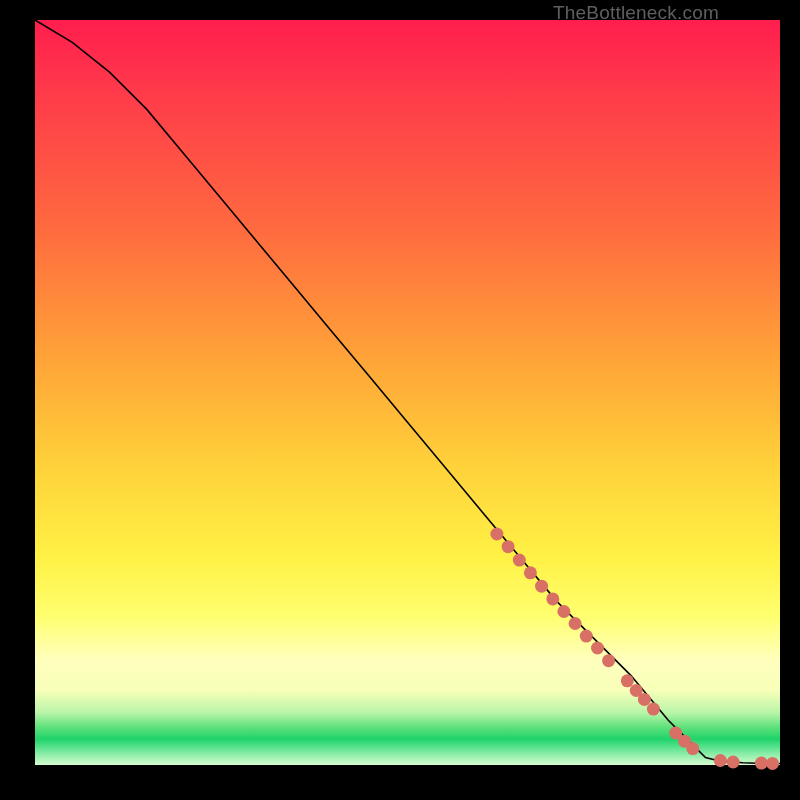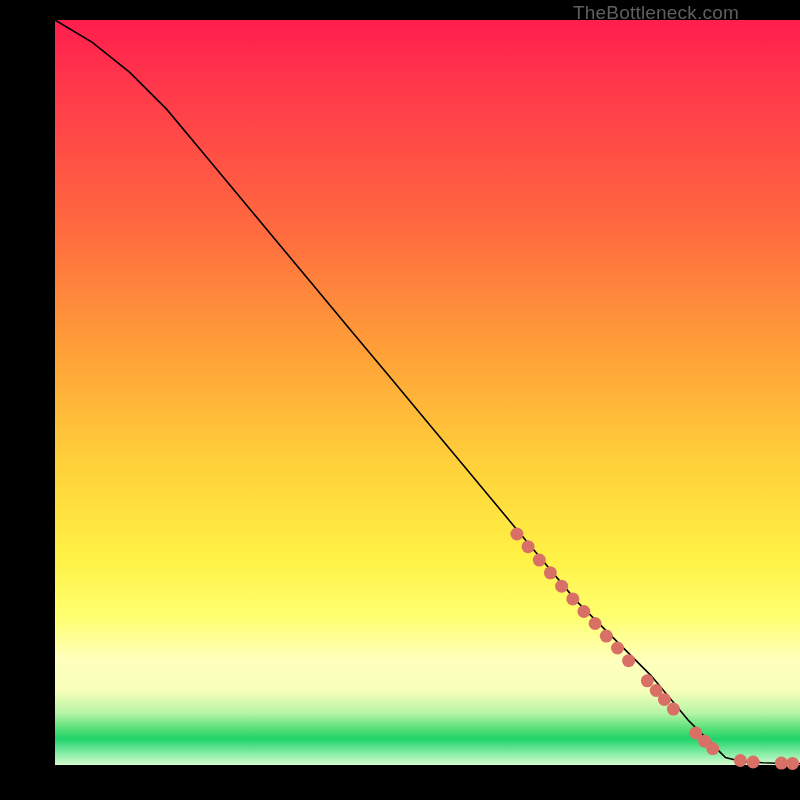--- a/index.html
+++ b/index.html
@@ -9,21 +9,20 @@
     height: 800px;
     background: #000;
     overflow: hidden;
     font-family: Arial, Helvetica, sans-serif;
   }
   .frame {
     position: relative;
     width: 741px;
     height: 800px;
     background: #000;
-    margin-left: 20px;
   }
   .plot {
     position: absolute;
     left: 35px;
     top: 20px;
     width: 745px;
     height: 745px;
     
     background: linear-gradient(
       to bottom,

